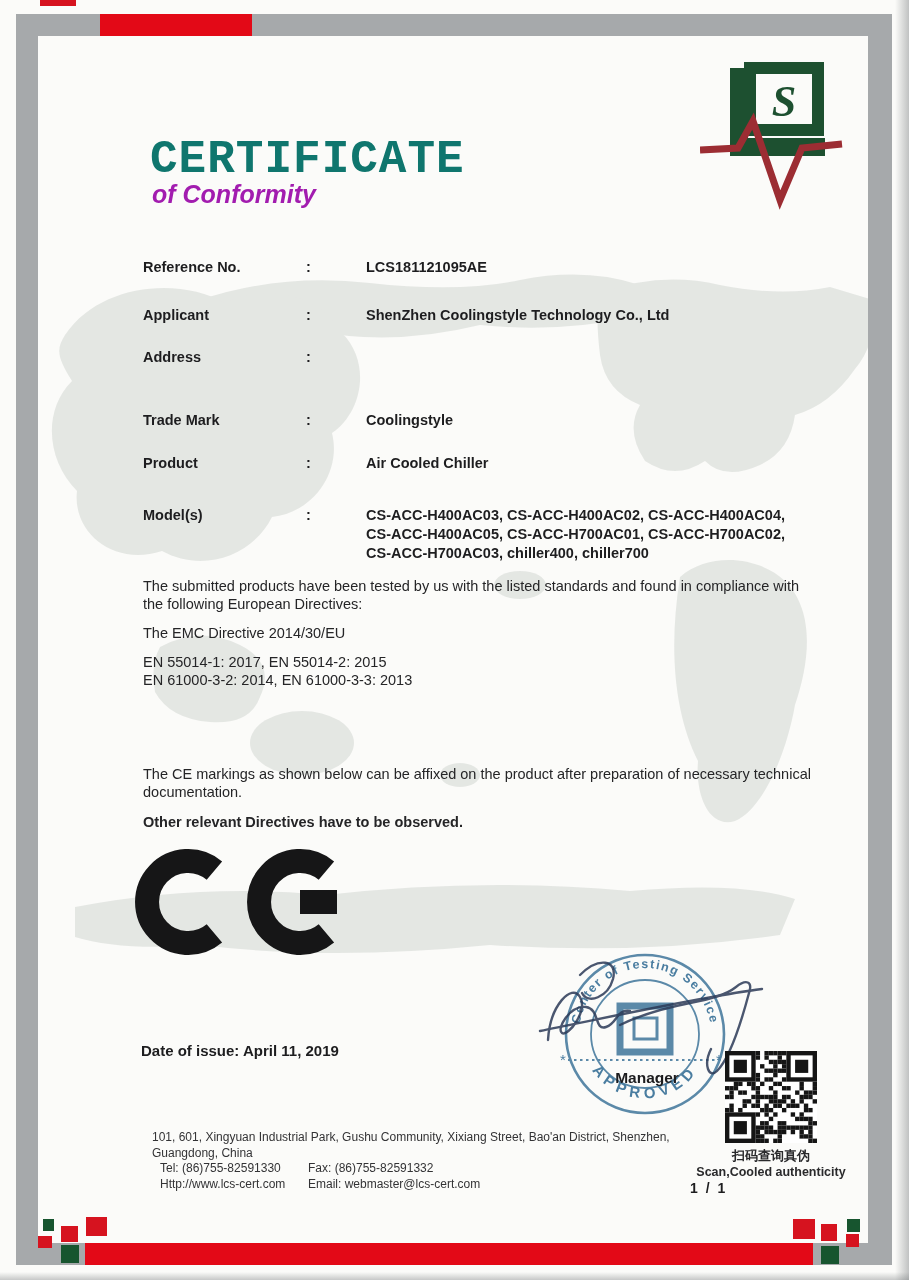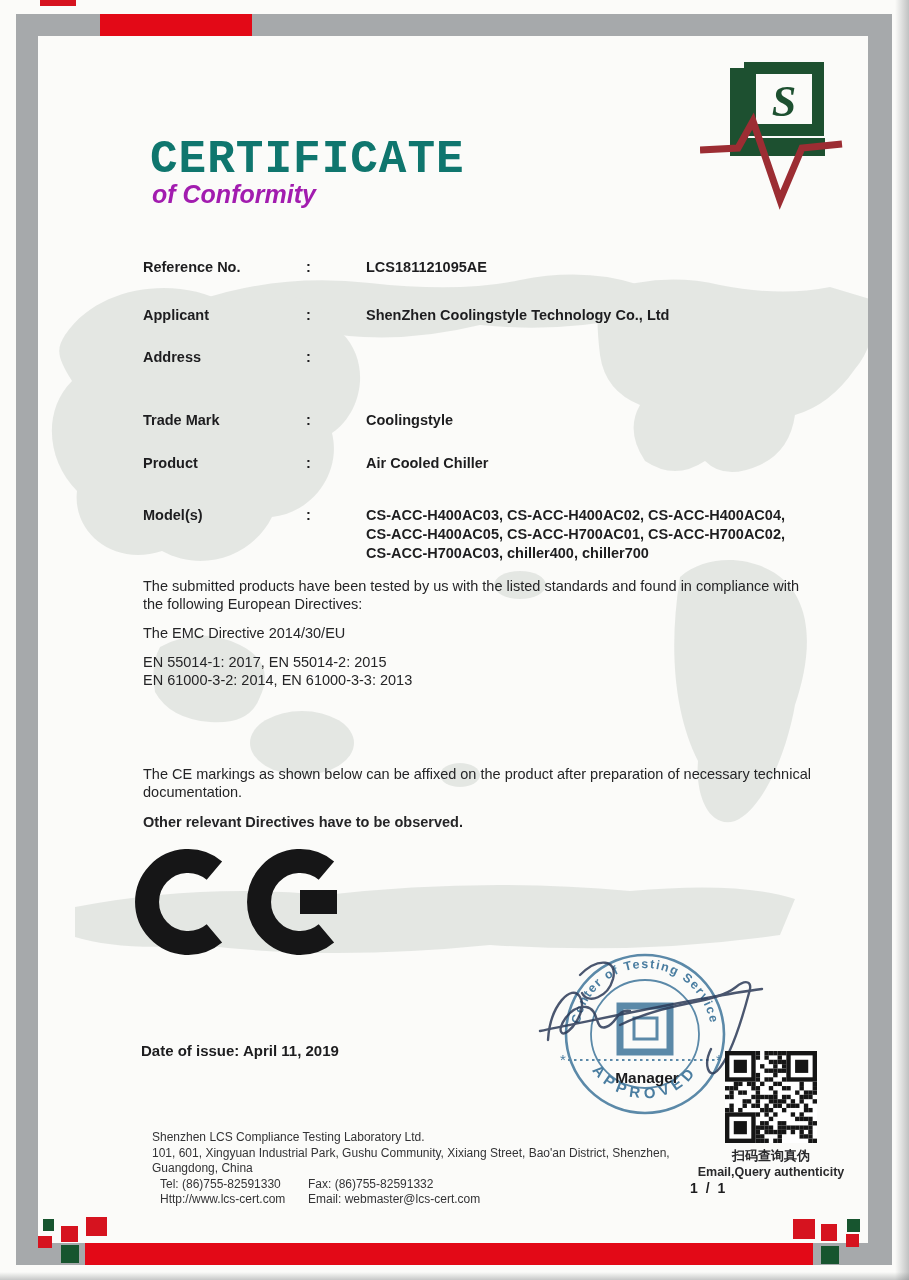--- a/index.html
+++ b/index.html
@@ -330,25 +330,24 @@
           <rect x="8" y="8" width="12" height="12" fill="#151515"></rect>
           <rect x="56" y="0" width="28" height="28" fill="#151515"></rect>
           <rect x="60" y="4" width="20" height="20" fill="#ffffff"></rect>
           <rect x="64" y="8" width="12" height="12" fill="#151515"></rect>
           <rect x="0" y="56" width="28" height="28" fill="#151515"></rect>
           <rect x="4" y="60" width="20" height="20" fill="#ffffff"></rect>
           <rect x="8" y="64" width="12" height="12" fill="#151515"></rect>
         </svg>
     </div>
     <div class="qr-zh">扫码查询真伪</div>
-    <div class="qr-en">Email,Query authenticity</div>
+    <div class="qr-en">Scan,Cooled authenticity</div>
   </div>
 
   <div class="footer">
-    <div>Shenzhen LCS Compliance Testing Laboratory Ltd.</div>
     <div>101, 601, Xingyuan Industrial Park, Gushu Community, Xixiang Street, Bao'an District, Shenzhen, Guangdong, China</div>
     <div class="footer-row">
       <div class="footer-col1">Tel: (86)755-82591330</div>
       <div>Fax: (86)755-82591332</div>
     </div>
     <div class="footer-row">
       <div class="footer-col1">Http://www.lcs-cert.com</div>
       <div>Email: webmaster@lcs-cert.com</div>
     </div>
   </div>

